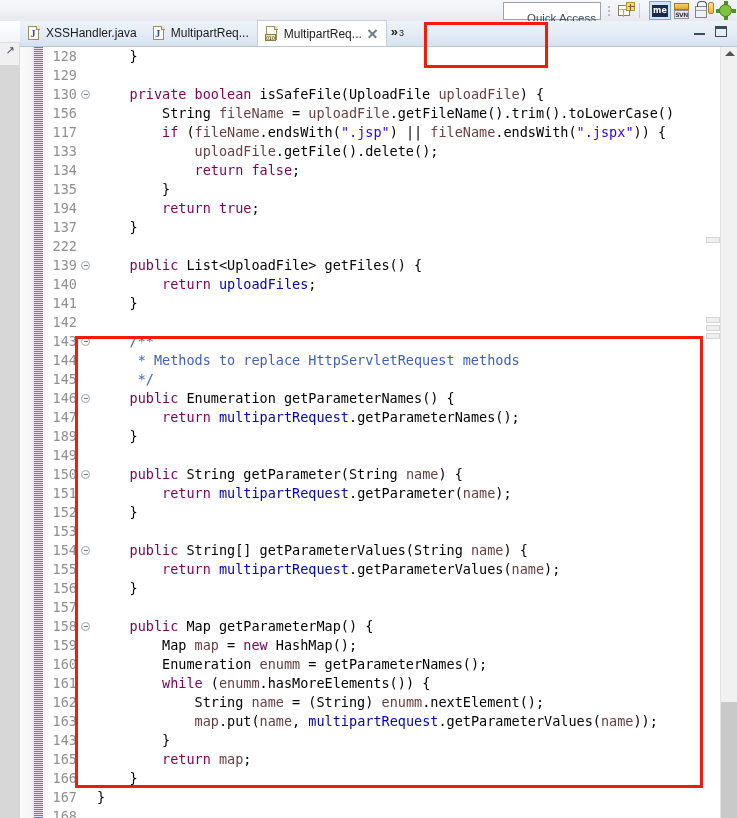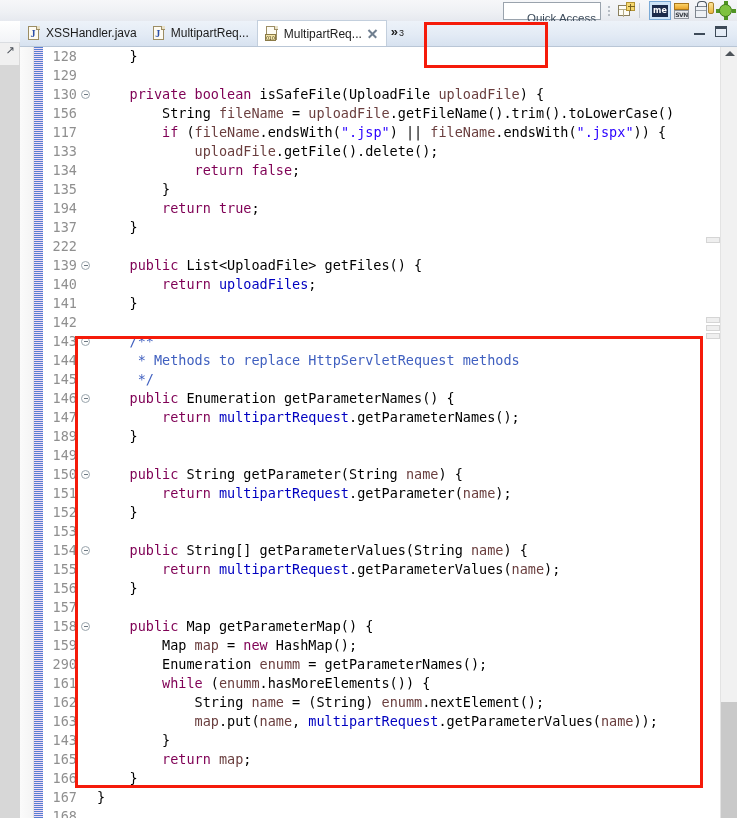--- a/index.html
+++ b/index.html
@@ -433,21 +433,21 @@
           <span class="ln">150</span>
           <span class="ln">151</span>
           <span class="ln">152</span>
           <span class="ln">153</span>
           <span class="ln">154</span>
           <span class="ln">155</span>
           <span class="ln">156</span>
           <span class="ln">157</span>
           <span class="ln">158</span>
           <span class="ln">159</span>
-          <span class="ln">290</span>
+          <span class="ln">160</span>
           <span class="ln">161</span>
           <span class="ln">162</span>
           <span class="ln">163</span>
           <span class="ln">143</span>
           <span class="ln">165</span>
           <span class="ln">166</span>
           <span class="ln">167</span>
           <span class="ln">168</span>
         </div>
       <div class="gutter-fold" id="gutter-fold">

